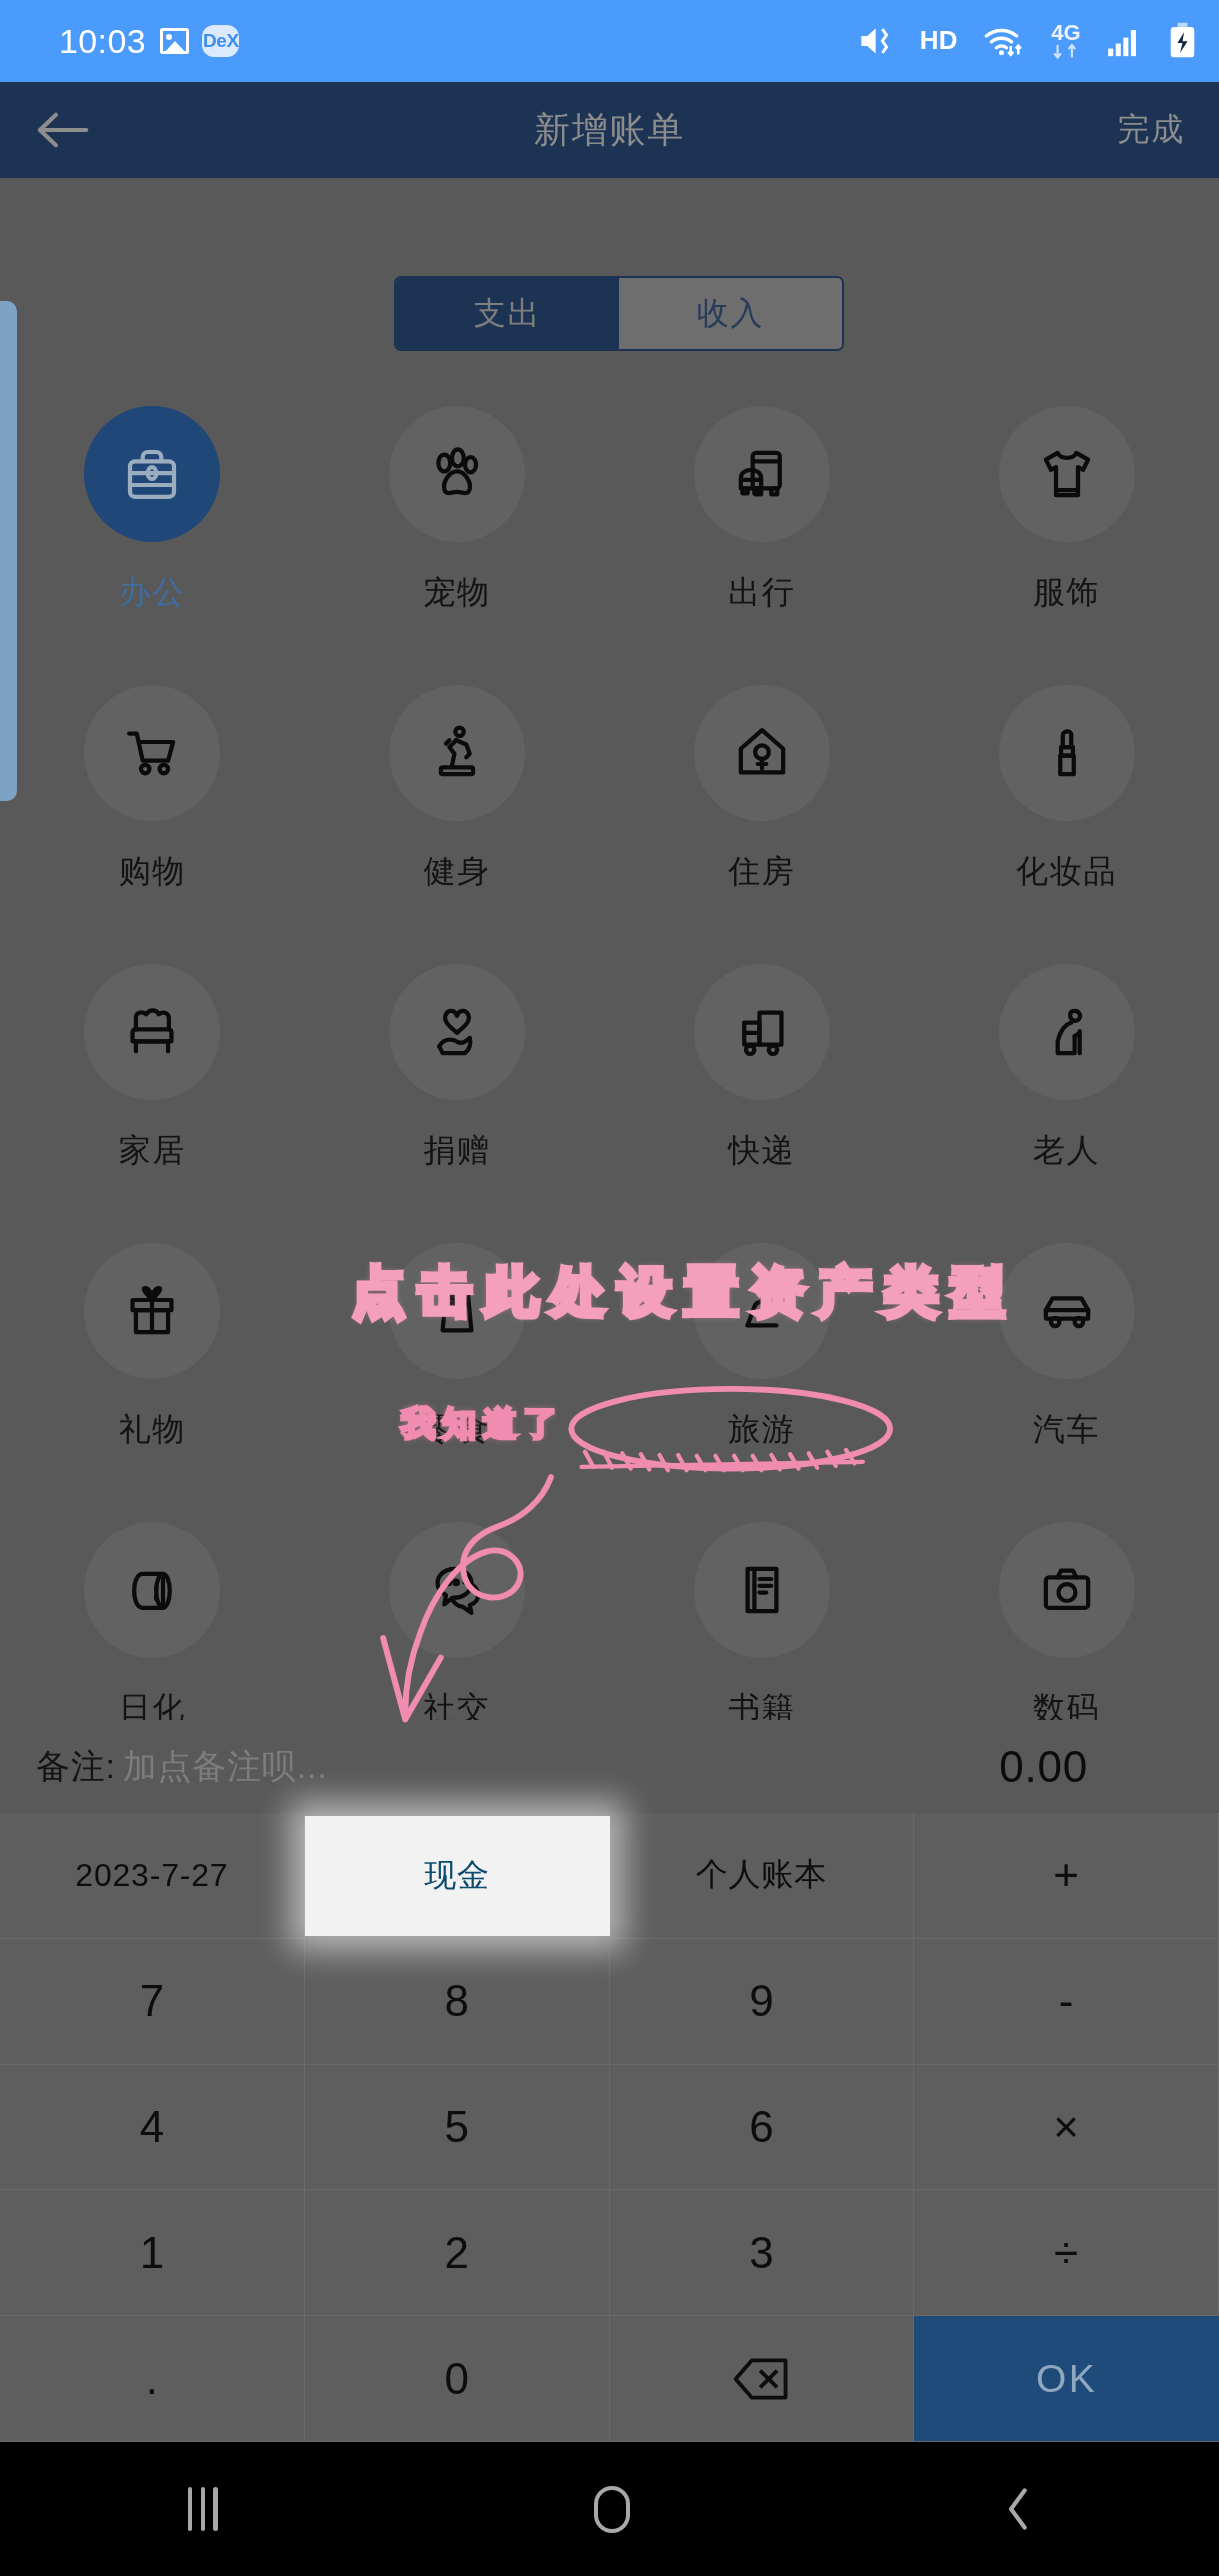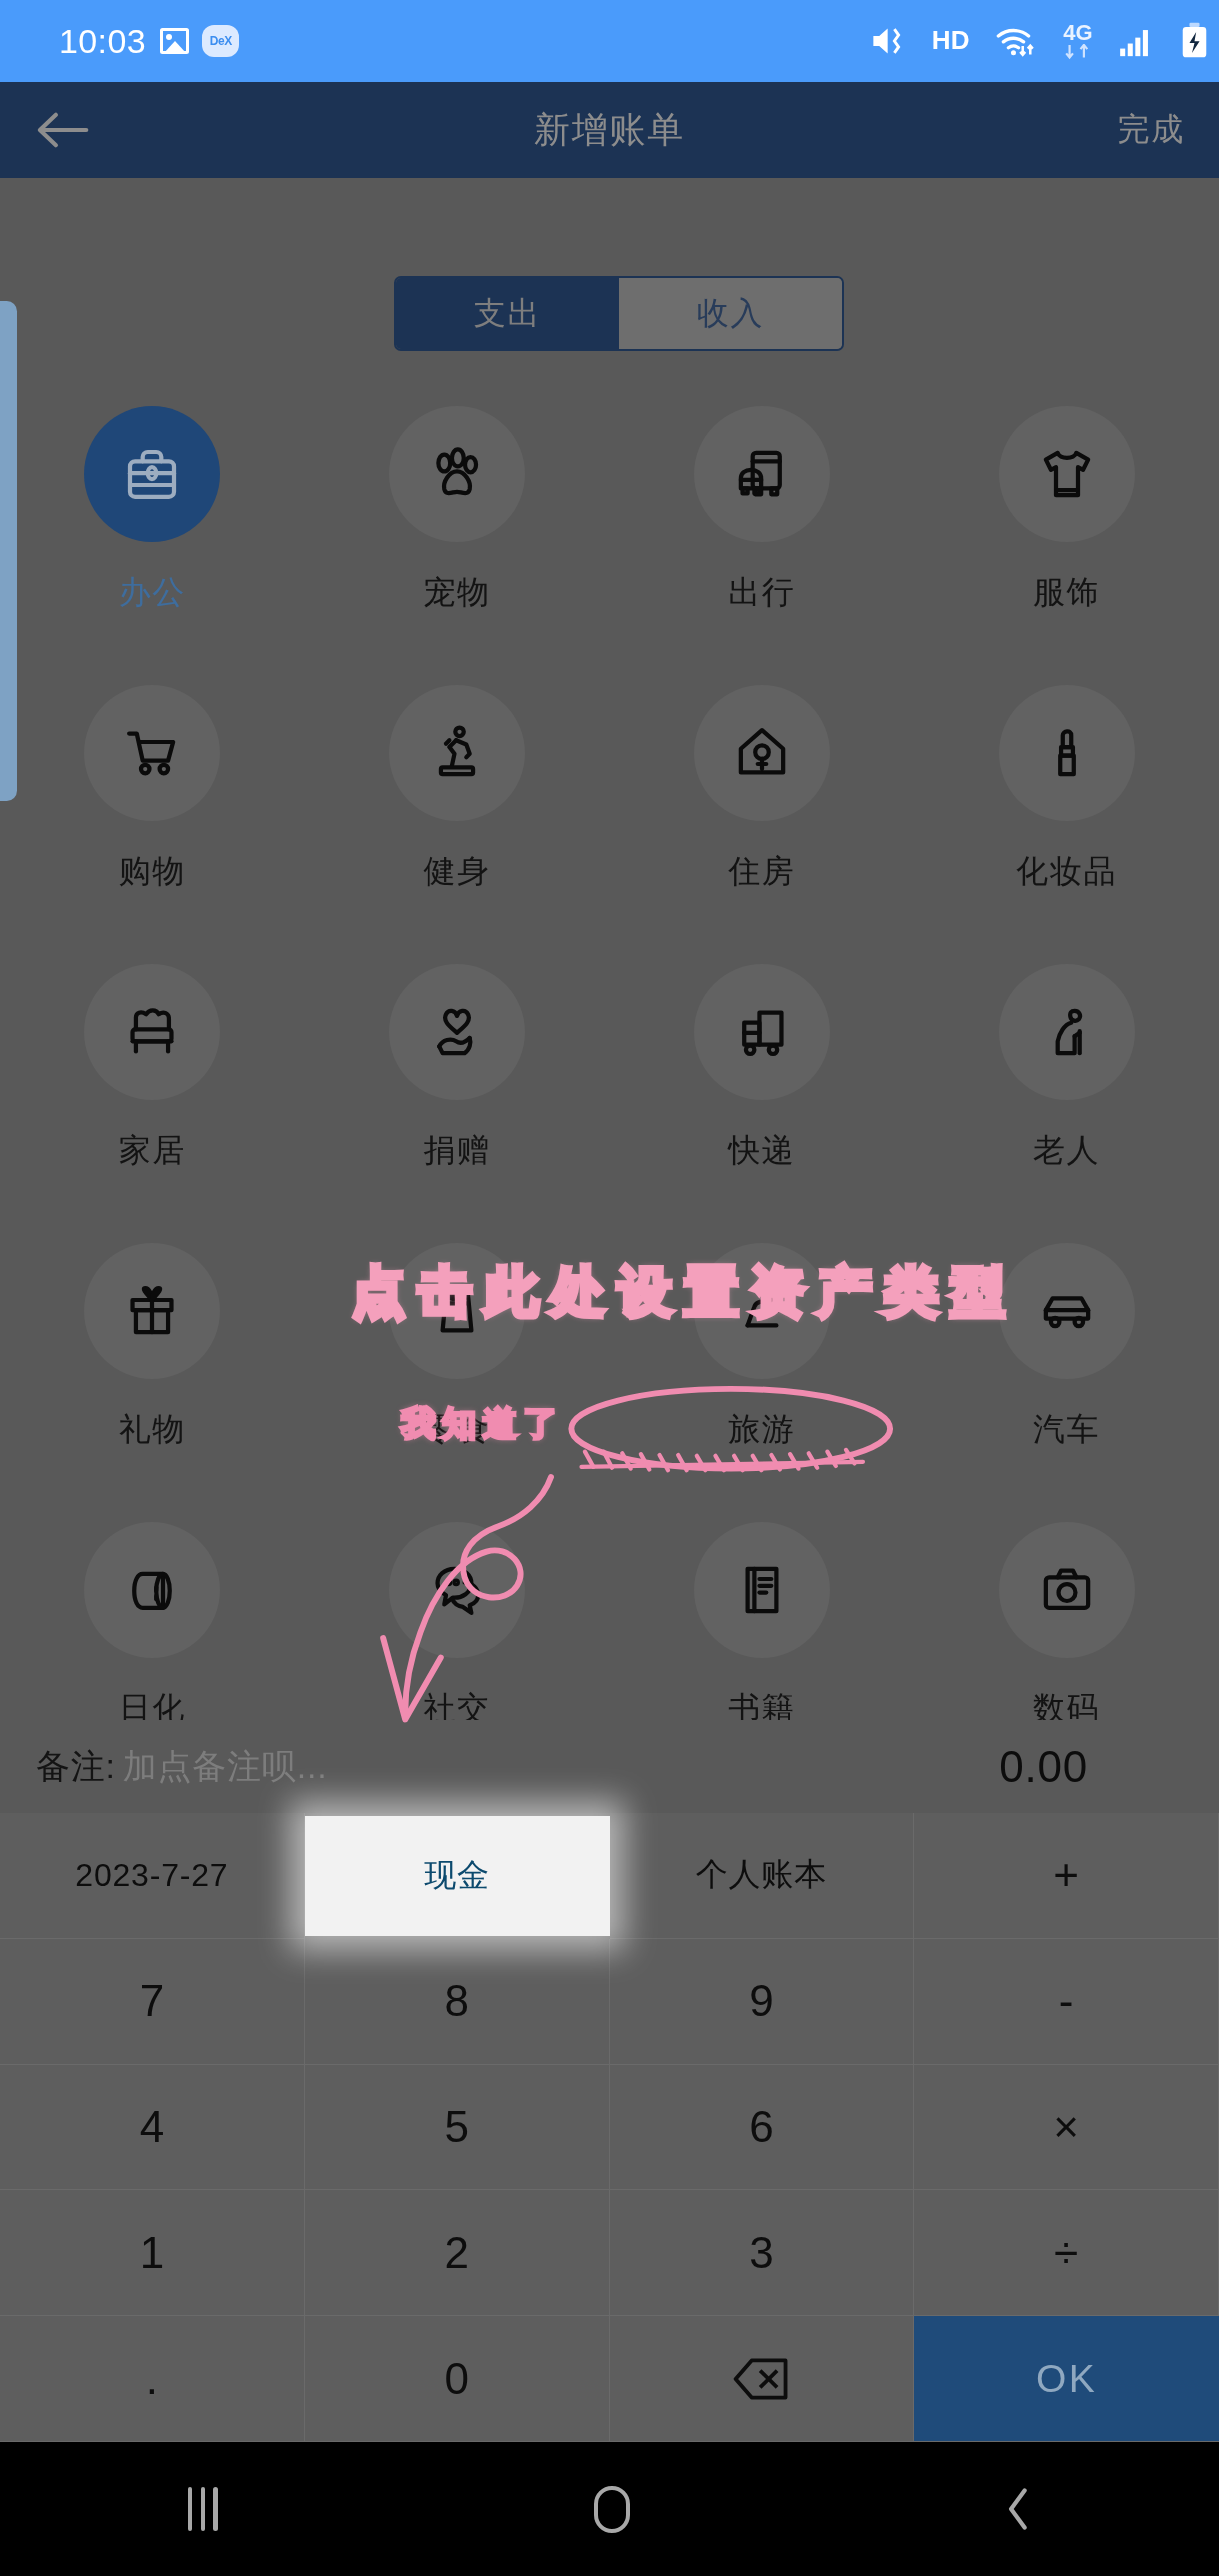--- a/index.html
+++ b/index.html
@@ -8,35 +8,35 @@
     background: #000;
     font-family: "Liberation Sans", "DejaVu Sans", sans-serif;
     overflow: hidden;
   }
   #phone { position: relative; width: 1219px; height: 2576px; background: #595959; }
 
   
   .statusbar {
     position: absolute; left: 0; top: 0; width: 1219px; height: 82px;
     background: #4a9bfb; display: flex; align-items: center;
-    padding: 0 10px 0 59px;
+    padding: 0 22px 0 59px;
   }
   .sb-clock { color: #fff; font-size: 34px; letter-spacing: 0.4px; }
   .sb-left { display: flex; align-items: center; gap: 13.6px; }
   .sb-right { margin-left: auto; display: flex; align-items: center; gap: 25px; }
   .ic-photo {
     width: 29px; height: 25.4px; border: 3px solid #fff; border-radius: 2.5px;
     position: relative; overflow: hidden;
   }
   .ic-photo::before { content:""; position:absolute; left:3.4px; top:2.5px; width:6px; height:6px; background:#fff; border-radius:50%; }
   .ic-photo::after { content:""; position:absolute; left:1.7px; bottom:-2.5px; width:0; height:0;
     border-left: 11px solid transparent; border-right: 11px solid transparent; border-bottom: 12.7px solid #fff; }
   .ic-dex {
     width: 37px; height: 32px; background: #dceaff; border-radius: 12px;
-    color: #3c8ef0; font-size: 12px; font-weight: bold; display:flex;
+    color: #3c8ef0; font-size: 19px; font-weight: bold; display:flex;
     align-items:center; justify-content:center; letter-spacing: -0.4px;
   }
   .sb-hd { color: #fff; font-size: 26px; font-weight: bold; letter-spacing: 0.4px;}
   .sb-4g { color: #eaf3ff; font-size: 22px; font-weight: bold; line-height:1; }
   .sb-svg { display: block; }
 
   
   .appbar {
     position: absolute; left:0; top: 82px; width: 1219px; height: 96px;
     background: #1c3354; display:flex; align-items:center; padding: 0 34px;

